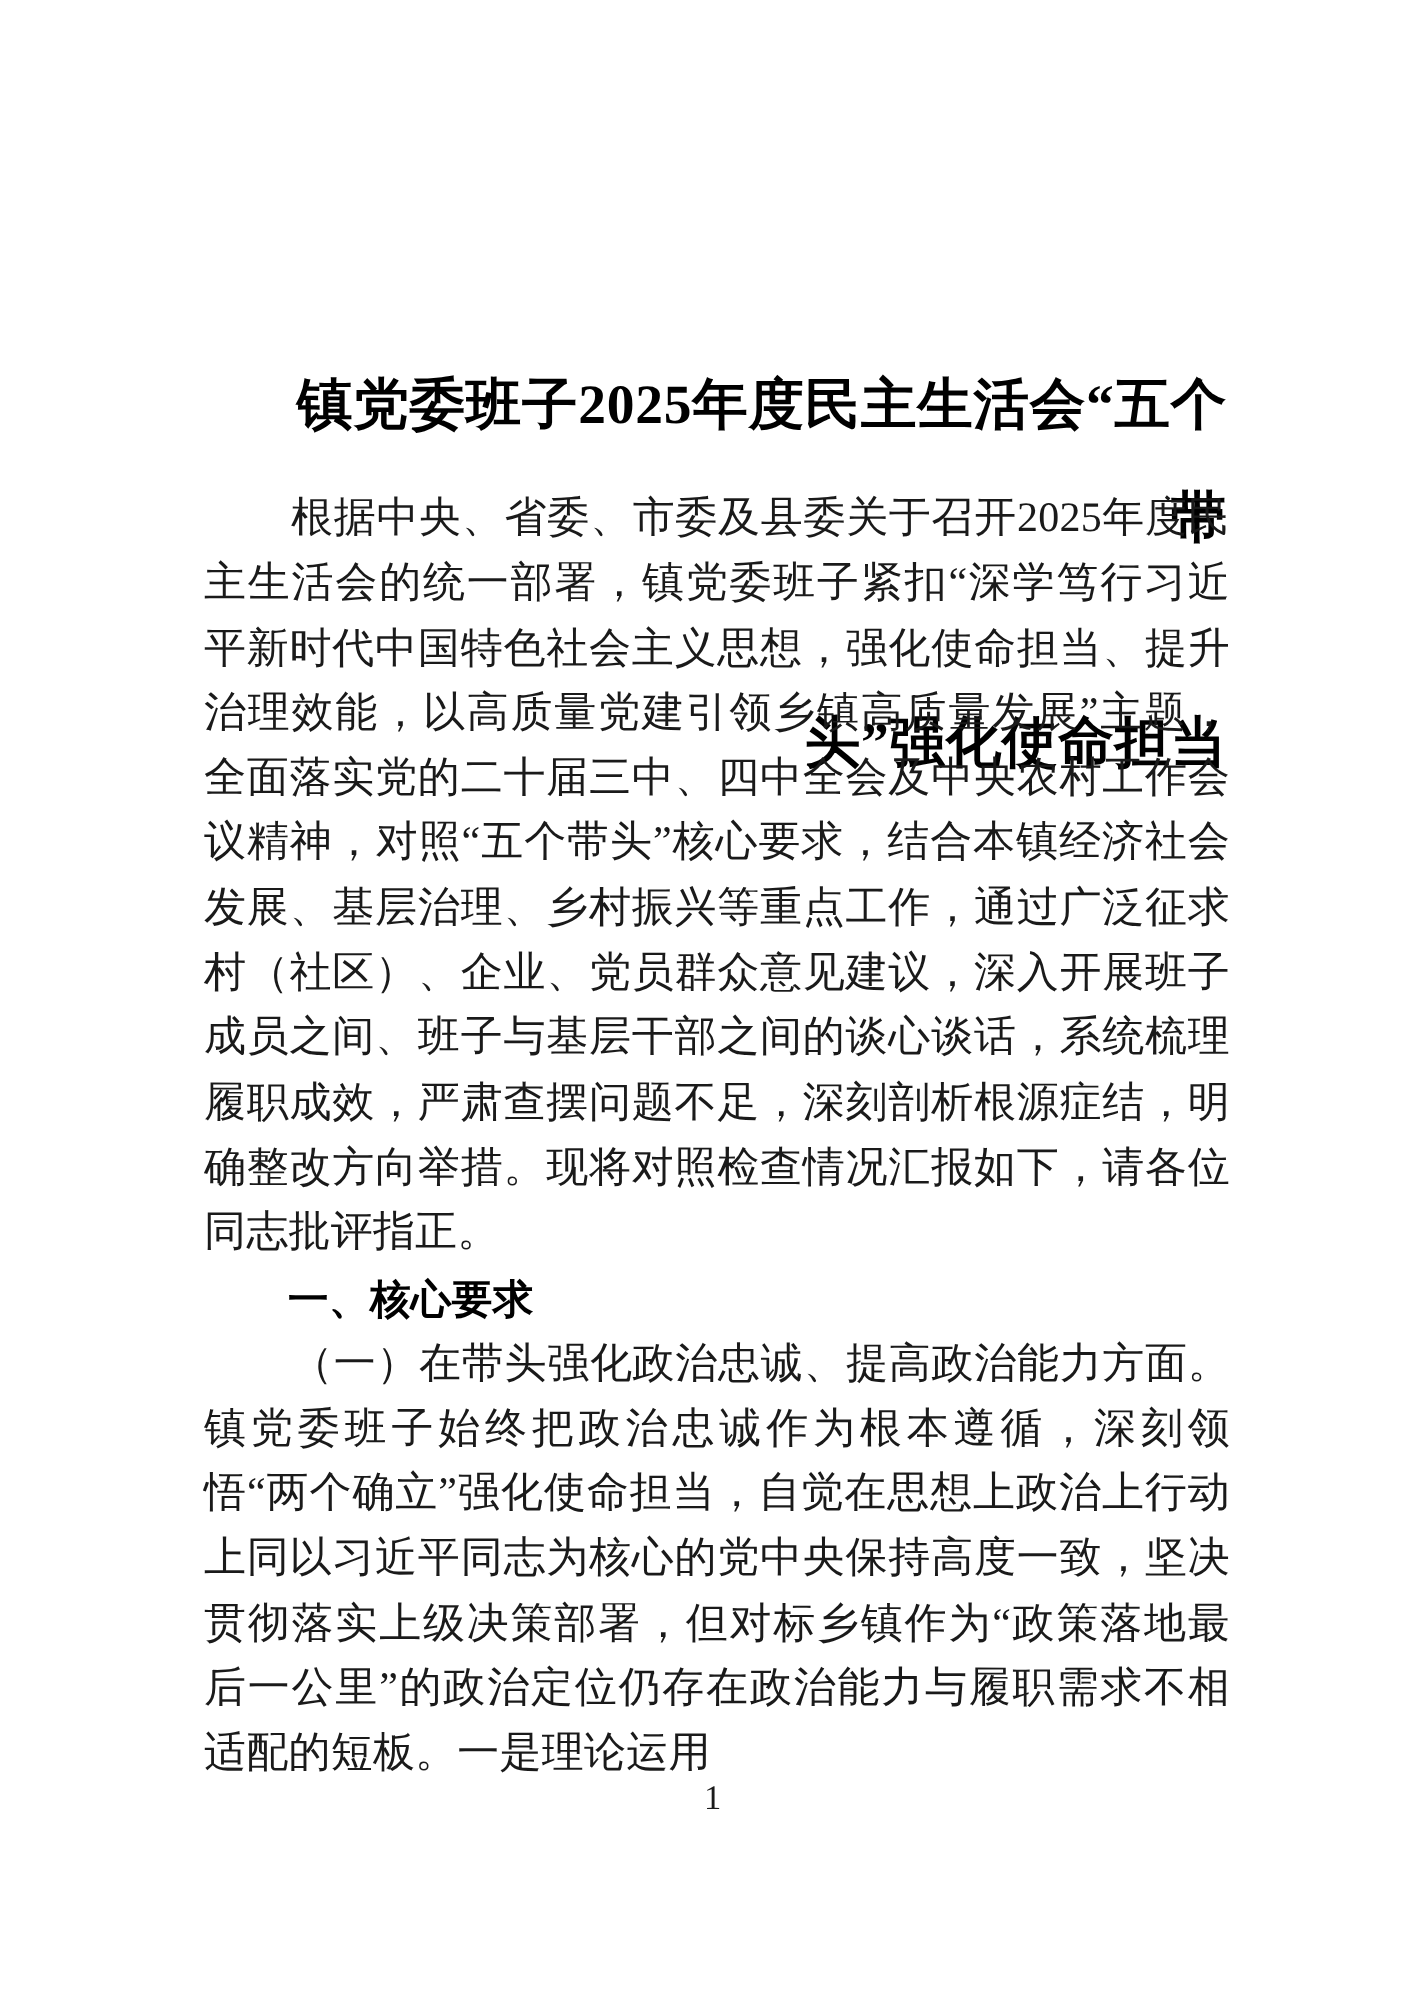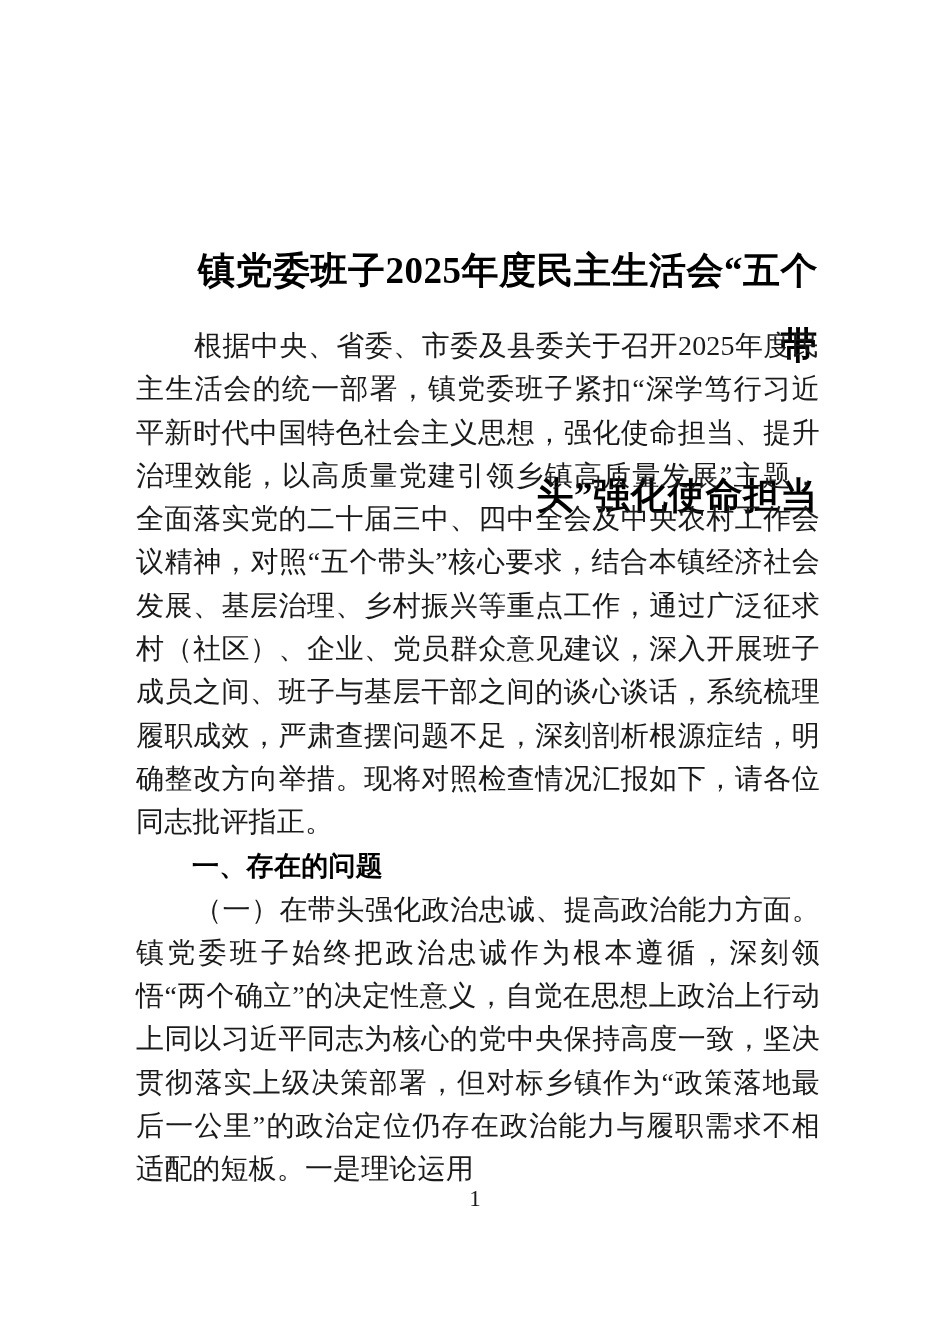--- a/index.html
+++ b/index.html
@@ -86,21 +86,21 @@
 
   <div class="doc-title">
     <span>镇党委班子2025年度民主生活会“五个带</span><br>
     <span>头”强化使命担当</span>
   </div>
 
   <div class="body-block">
 
     <p class="para">根据中央、省委、市委及县委关于召开2025年度民主生活会的统一部署，镇党委班子紧扣“深学笃行习近平新时代中国特色社会主义思想，强化使命担当、提升治理效能，以高质量党建引领乡镇高质量发展”主题，全面落实党的二十届三中、四中全会及中央农村工作会议精神，对照“五个带头”核心要求，结合本镇经济社会发展、基层治理、乡村振兴等重点工作，通过广泛征求村（社区）、企业、党员群众意见建议，深入开展班子成员之间、班子与基层干部之间的谈心谈话，系统梳理履职成效，严肃查摆问题不足，深刻剖析根源症结，明确整改方向举措。现将对照检查情况汇报如下，请各位同志批评指正。</p>
 
-    <p class="section-heading">一、存在的问题</p>
+    <p class="section-heading">一、核心要求</p>
 
-    <p class="para">（一）在带头强化政治忠诚、提高政治能力方面。镇党委班子始终把政治忠诚作为根本遵循，深刻领悟“两个确立”的决定性意义，自觉在思想上政治上行动上同以习近平同志为核心的党中央保持高度一致，坚决贯彻落实上级决策部署，但对标乡镇作为“政策落地最后一公里”的政治定位仍存在政治能力与履职需求不相适配的短板。一是理论运用</p>
+    <p class="para">（一）在带头强化政治忠诚、提高政治能力方面。镇党委班子始终把政治忠诚作为根本遵循，深刻领悟“两个确立”强化使命担当，自觉在思想上政治上行动上同以习近平同志为核心的党中央保持高度一致，坚决贯彻落实上级决策部署，但对标乡镇作为“政策落地最后一公里”的政治定位仍存在政治能力与履职需求不相适配的短板。一是理论运用</p>
 
   </div>
 
   <div class="page-number">1</div>
 
 </div>
 
 </body></html>

